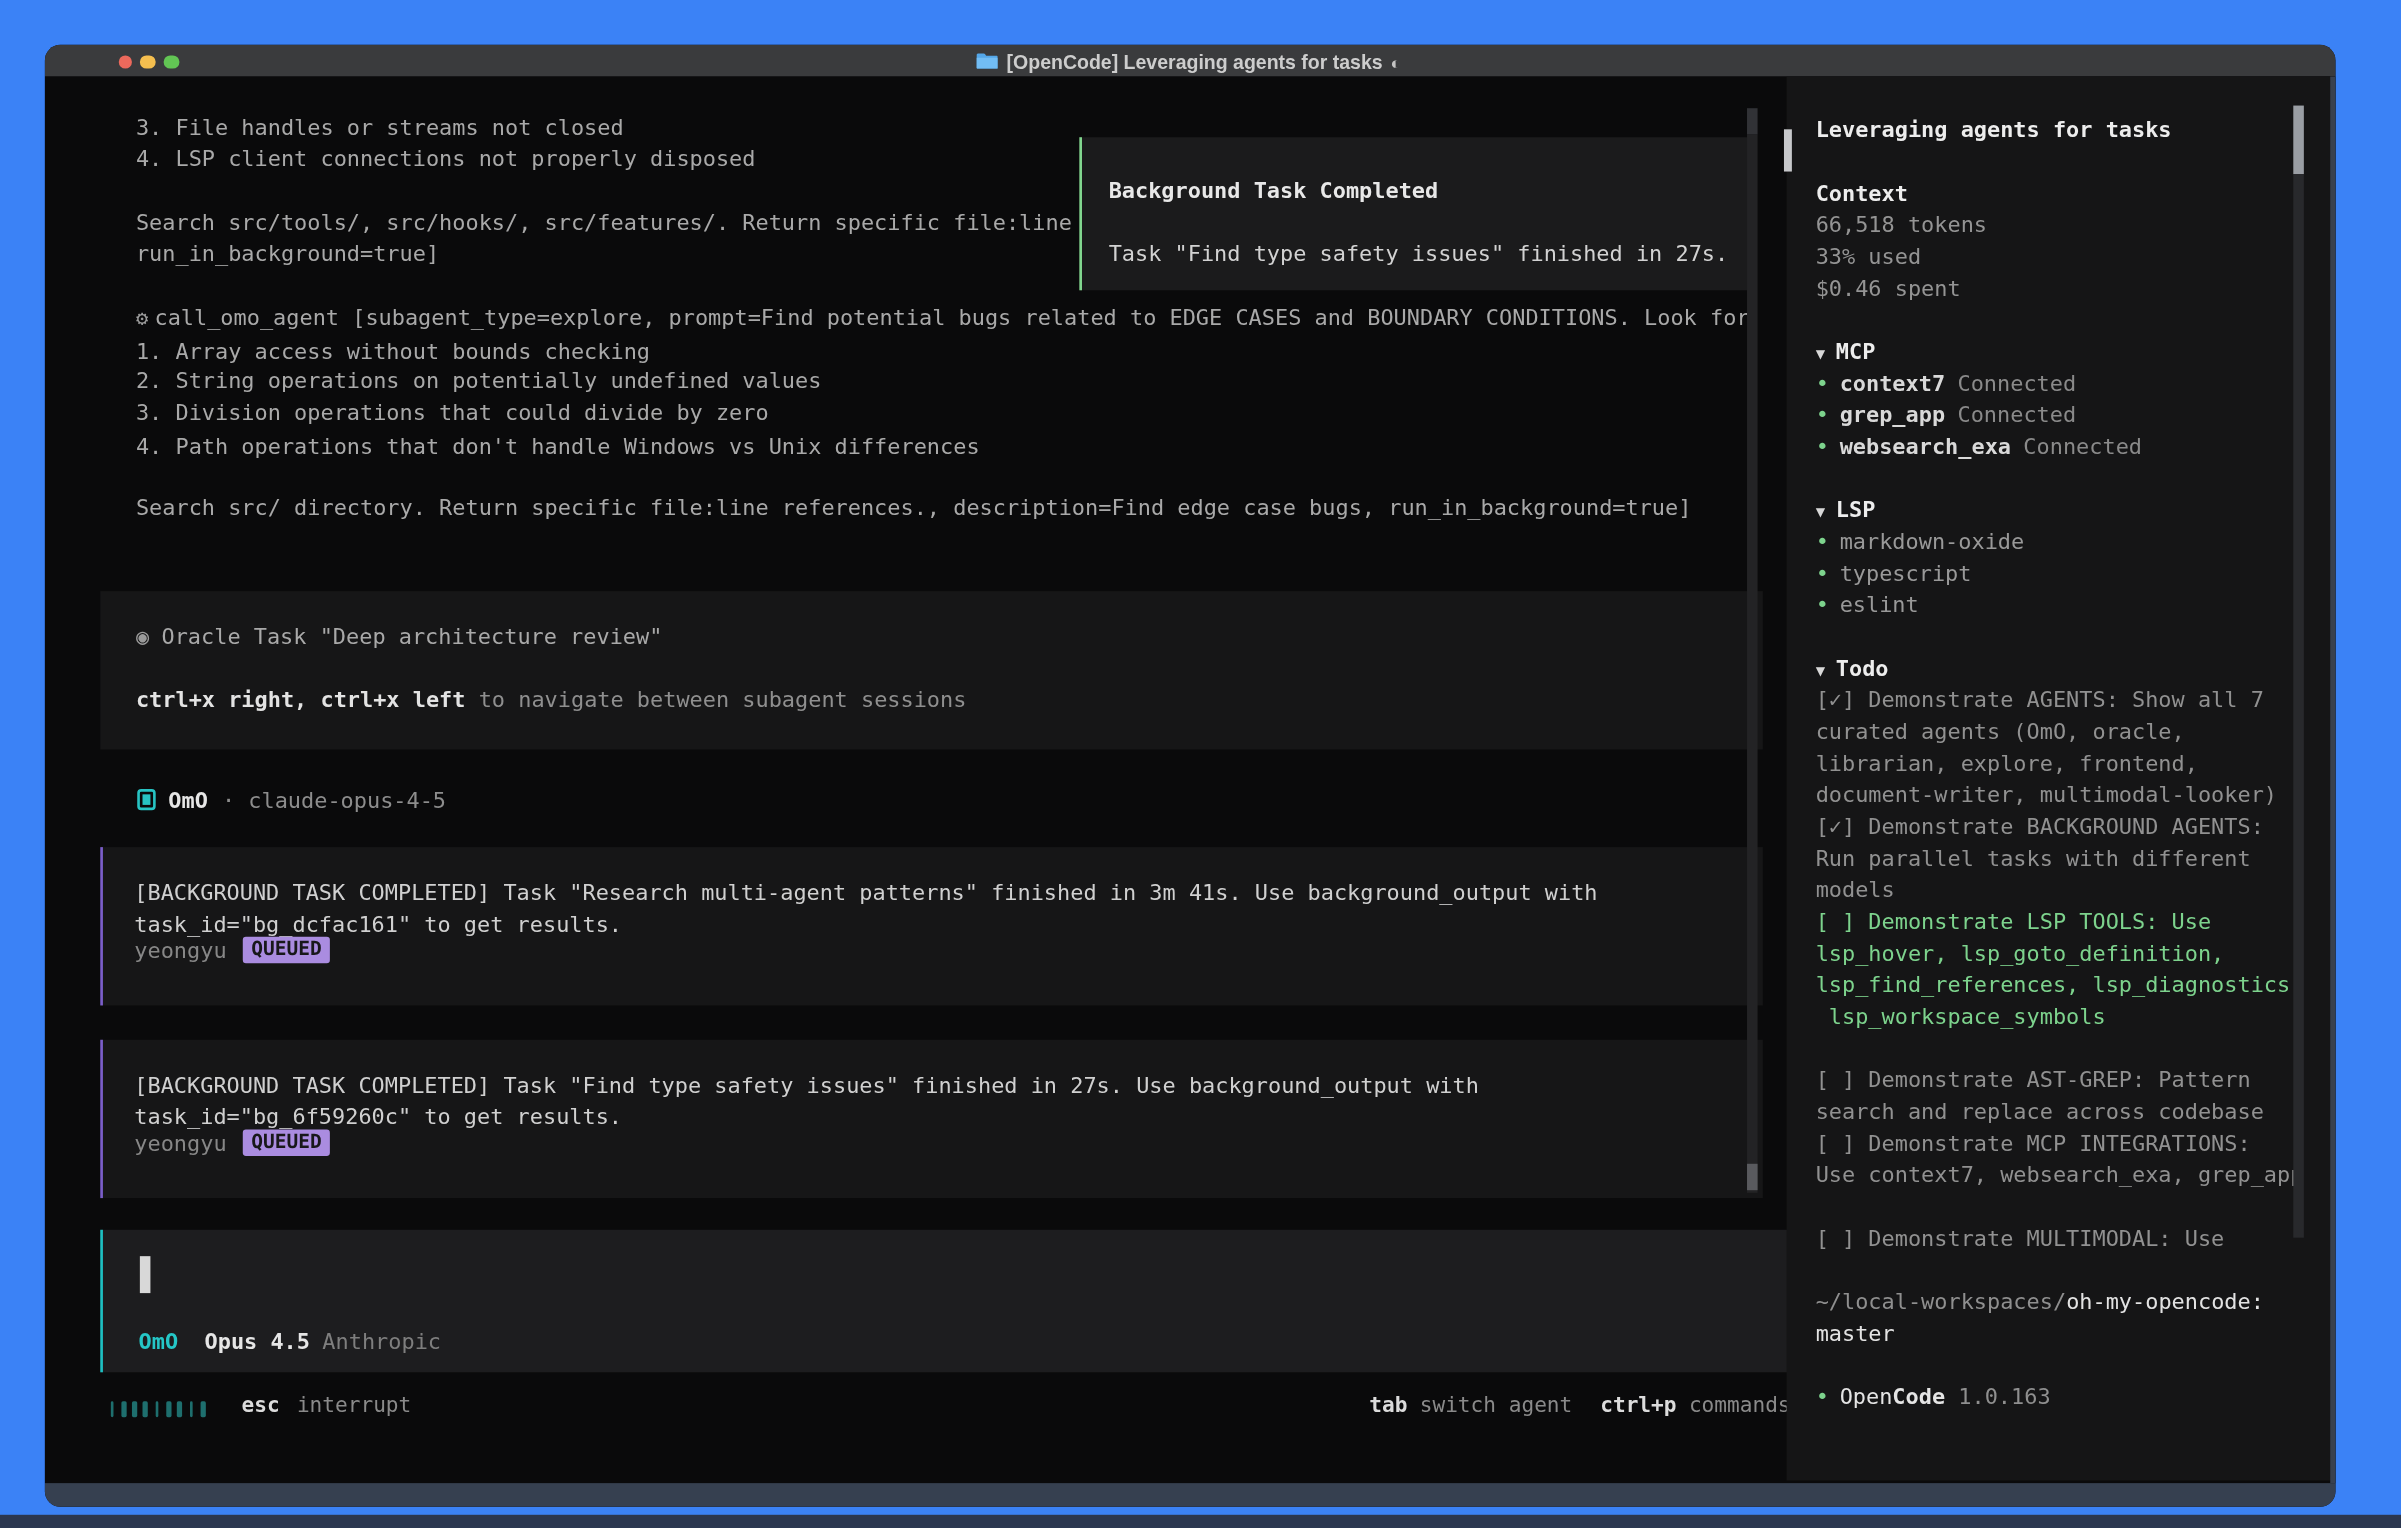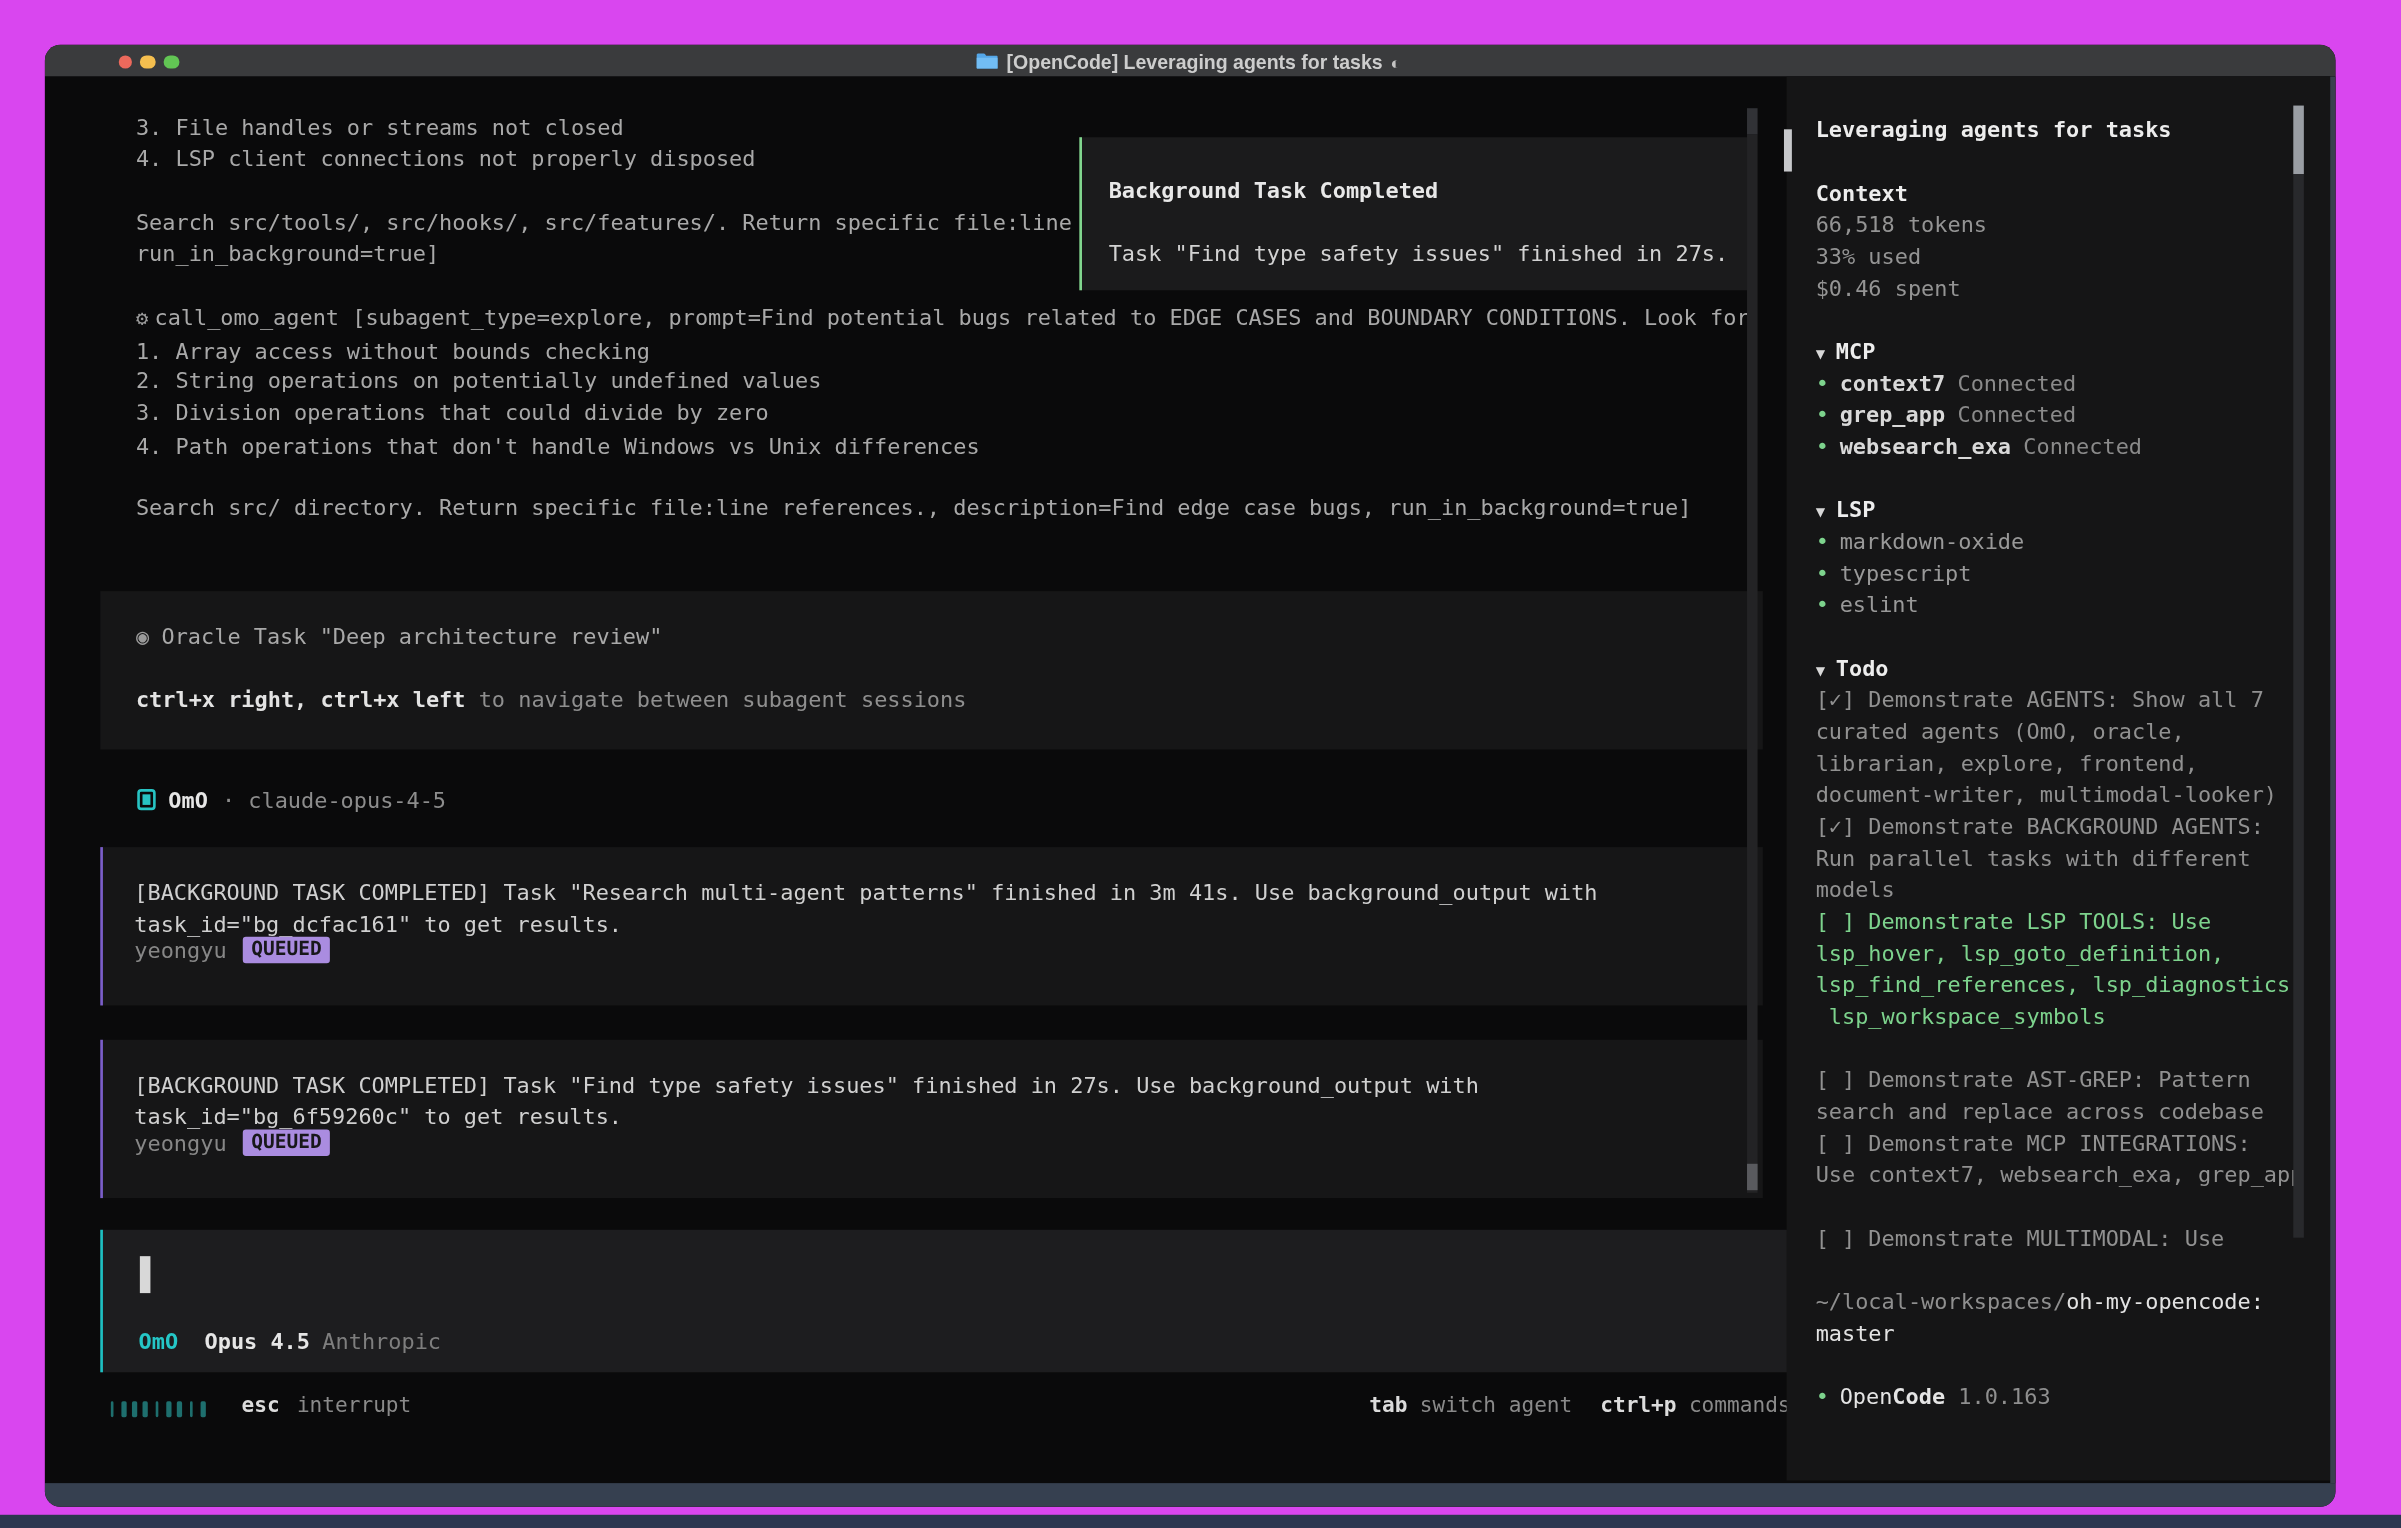--- a/index.html
+++ b/index.html
@@ -1,17 +1,17 @@
 <!DOCTYPE html>
 <html style="font-size:9.5px"><head>
 <meta charset="utf-8">
 <style>
   * { margin:0; padding:0; box-sizing:border-box; }
   html,body { background:#000; }
-  .viewport { position:relative; width:2401px; height:1528px; background:#d946ef; overflow:hidden; }
+  .viewport { position:relative; width:2401px; height:1528px; background:#3b82f6; overflow:hidden; }
   .stage { position:absolute; left:0; top:0; width:910px; height:579px;
            transform:scale(2.639); transform-origin:0 0;
            font-family:"DejaVu Sans Mono", monospace; }
   .bottom-strip { position:absolute; left:0; top:574px; width:910px; height:5.3px; background:#2b3750; }
 
   .window { position:absolute; left:16.5px; top:17px; width:868px; height:554px;
             border-radius:5.9px; overflow:hidden; background:#0a0a0b; }
   .titlebar { position:absolute; left:0; top:0; right:0; height:12.4px; background:#3a3b3d;
               display:flex; align-items:center; justify-content:center; }
   .traffic { position:absolute; left:28px; top:3.5px; display:flex; gap:3.7px; }

